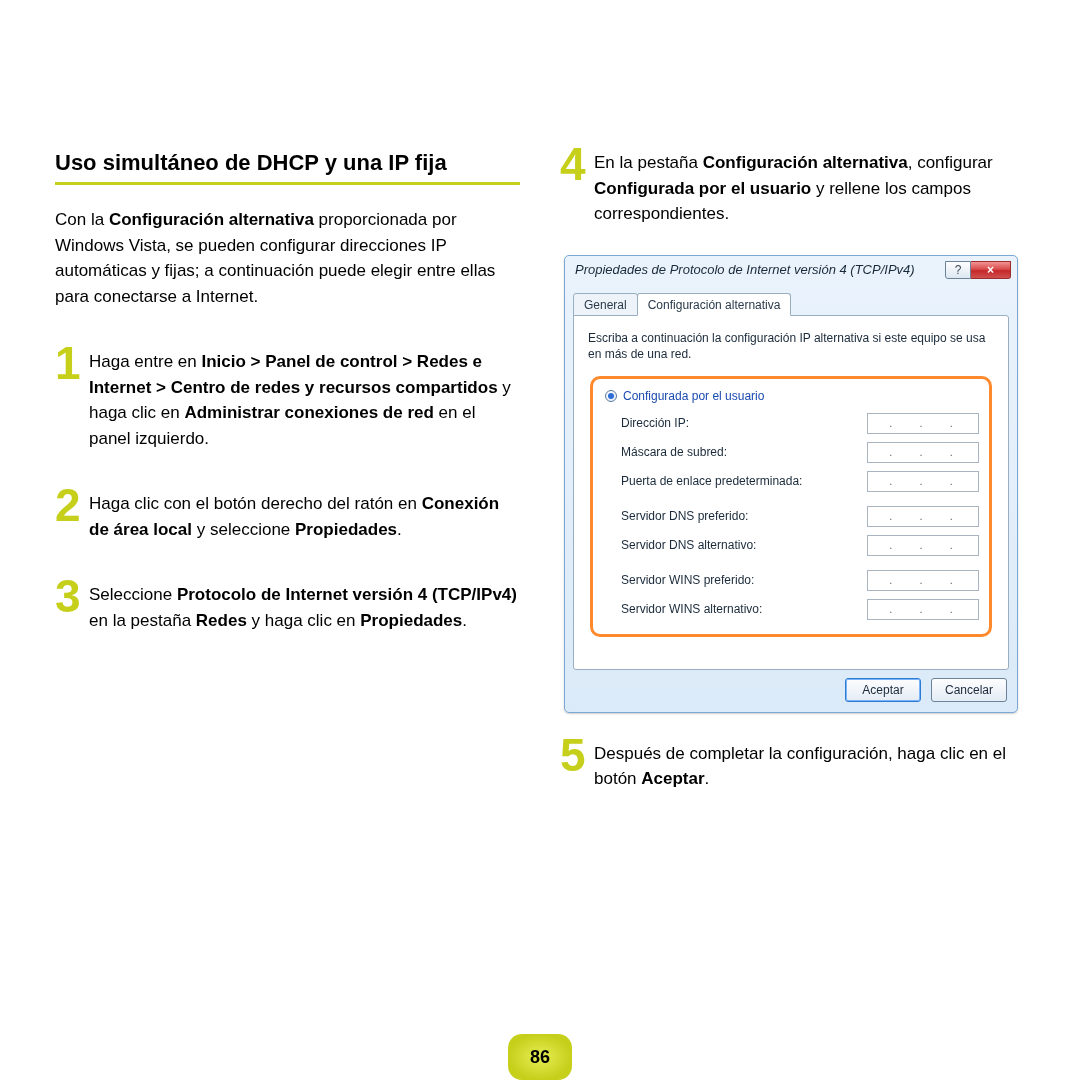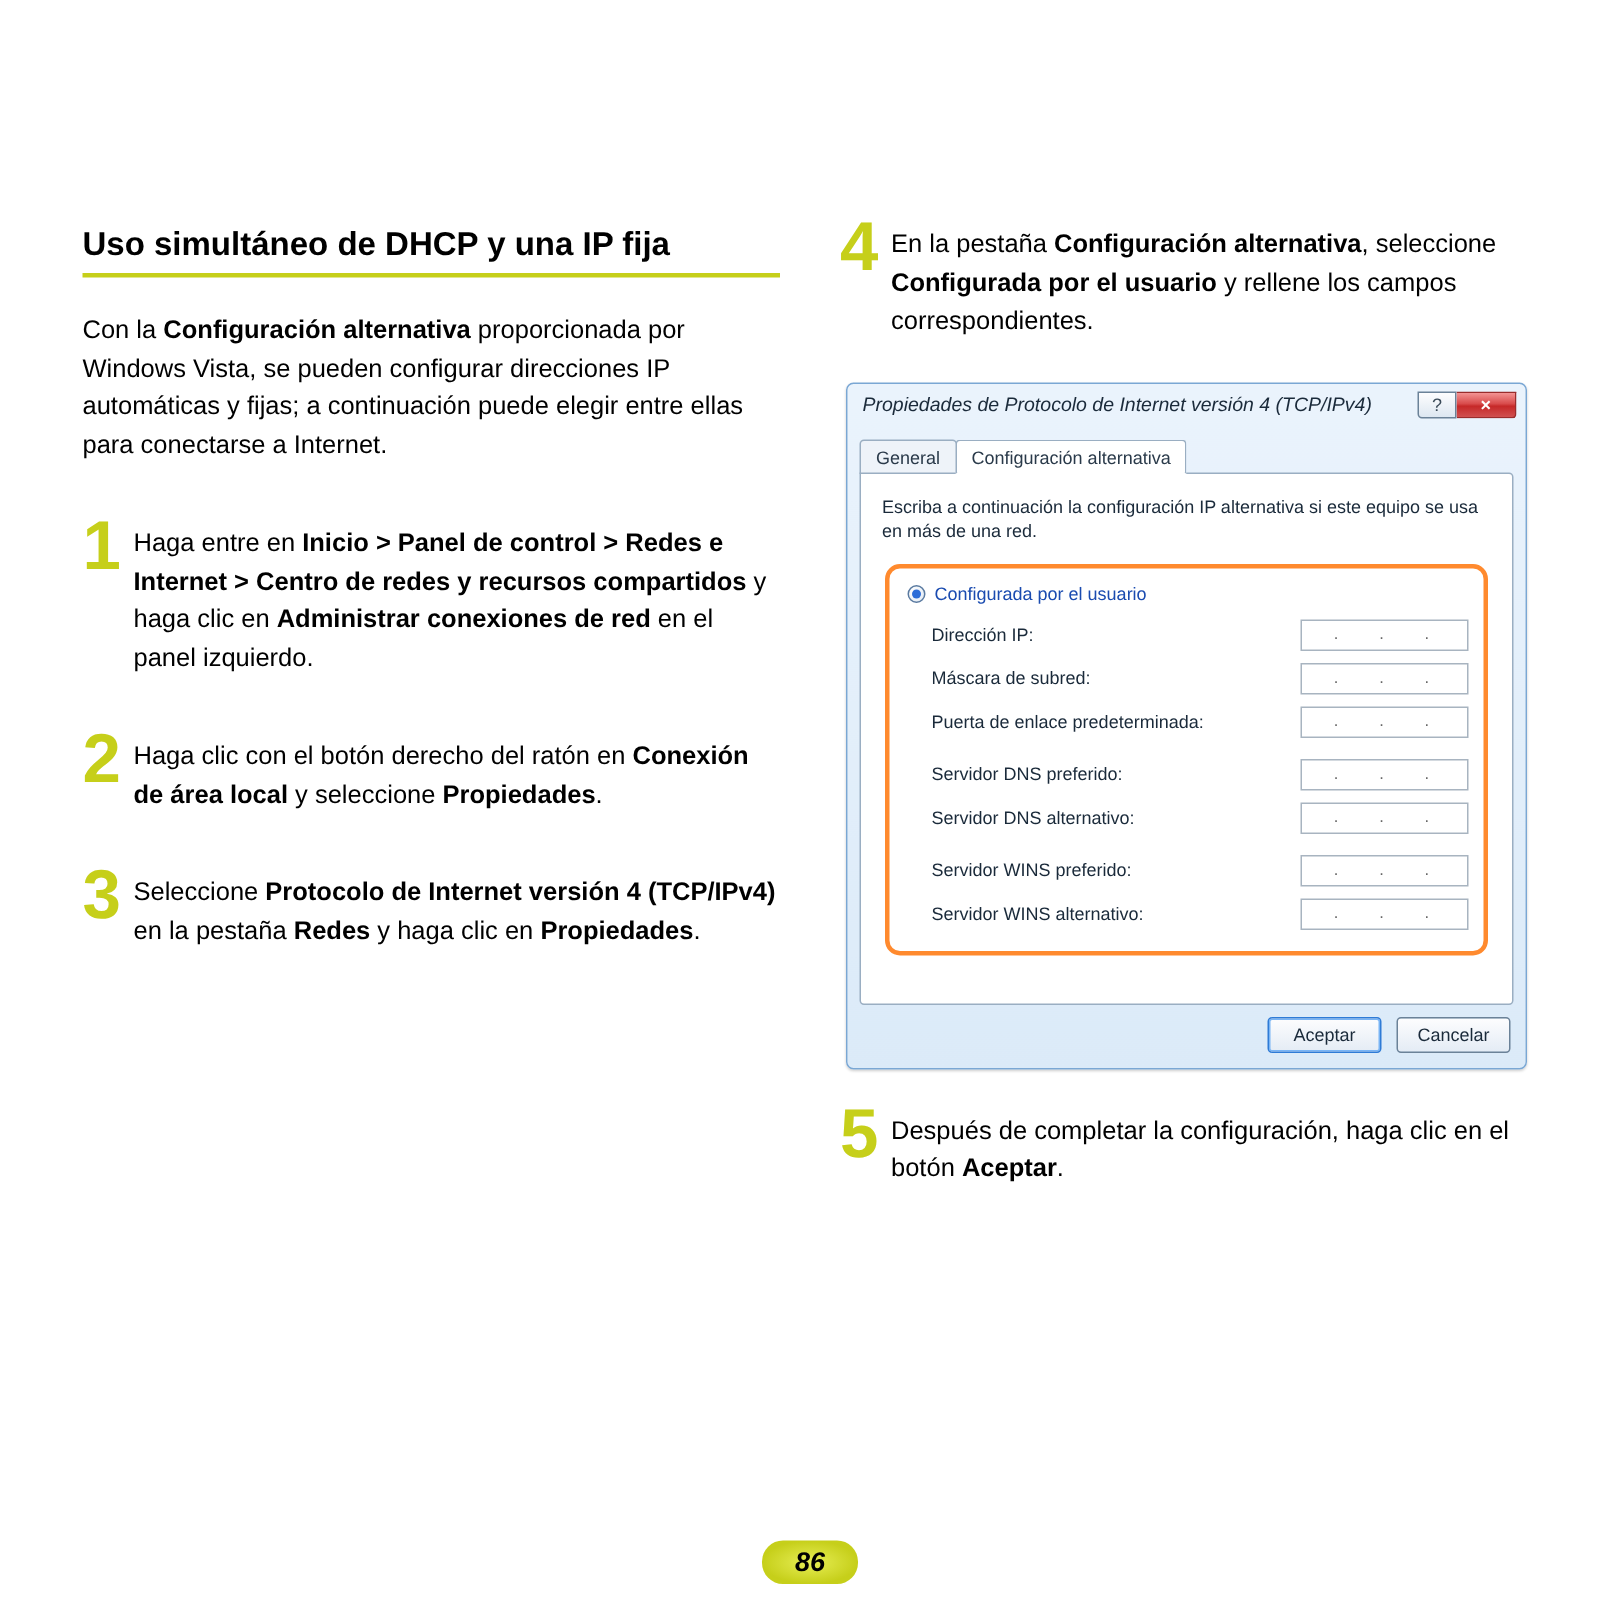--- a/index.html
+++ b/index.html
@@ -65,25 +65,25 @@
   .field-table.sec { margin-top: 14px; }
   .fld-label { font-size: 12px; color: #1a2a3a; }
   .ip-input { height: 21px; border: 1px solid #a8b4c0; background: #fff; font-size: 11px; color: #666; display: flex; align-items: center; justify-content: space-evenly; letter-spacing: 4px; }
   .ip-input span { padding: 0 2px; }
   .dlg-bottom { display: flex; justify-content: flex-end; gap: 10px; padding: 8px 2px 2px 0; }
   .btn { min-width: 76px; height: 24px; border: 1px solid #6b8298; border-radius: 3px;
          background: linear-gradient(to bottom,#fdfdfe,#e4ecf5); font-size: 12px; color: #1a2a3a;
          display: flex; align-items: center; justify-content: center; }
   .btn.default { border-color: #2e7bd6; box-shadow: 0 0 0 1px #78b4f5 inset; }
   .pagenum {
-    position: absolute; left: 50%; bottom: 24px; transform: translateX(-50%);
-    width: 64px; height: 29px; border-radius: 14px;
+    position: absolute; left: 50%; bottom: 0; transform: translateX(-50%);
+    width: 64px; height: 46px; border-radius: 14px;
     background: radial-gradient(ellipse at center, #e7ee56 0%, #c6cf1a 70%);
     display: flex; align-items: center; justify-content: center;
-    font-size: 18px; font-weight: bold; color: #000; font-style: italic;
+    font-size: 18px; font-weight: bold; color: #000;
   }
 </style>
 </head>
 <body>
 
 <div class="page">
   <div class="cols">
 
     <div class="col">
       <h2 class="heading">Uso simultáneo de DHCP y una IP fija</h2>
@@ -111,21 +111,21 @@
         <div class="step-body">
           <span>Seleccione </span><b>Protocolo de Internet versión 4 (TCP/IPv4)</b><span> en la pestaña </span><b>Redes</b><span> y haga clic en </span><b>Propiedades</b><span>.</span>
         </div>
       </div>
     </div>
 
     <div class="col col-right">
       <div class="step">
         <div class="step-num">4</div>
         <div class="step-body">
-          <span>En la pestaña </span><b>Configuración alternativa</b><span>, seleccione </span><b>Configurada por el usuario</b><span> y rellene los campos correspondientes.</span>
+          <span>En la pestaña </span><b>Configuración alternativa</b><span>, configurar </span><b>Configurada por el usuario</b><span> y rellene los campos correspondientes.</span>
         </div>
       </div>
 
       <div class="screenshot">
         <div class="dialog-window">
           <div class="dlg-title-row">
             <div class="dlg-title">Propiedades de Protocolo de Internet versión 4 (TCP/IPv4)</div>
             <div class="dlg-btns">
               <div class="dlg-help-btn">?</div>
               <div class="dlg-close-btn">×</div>

